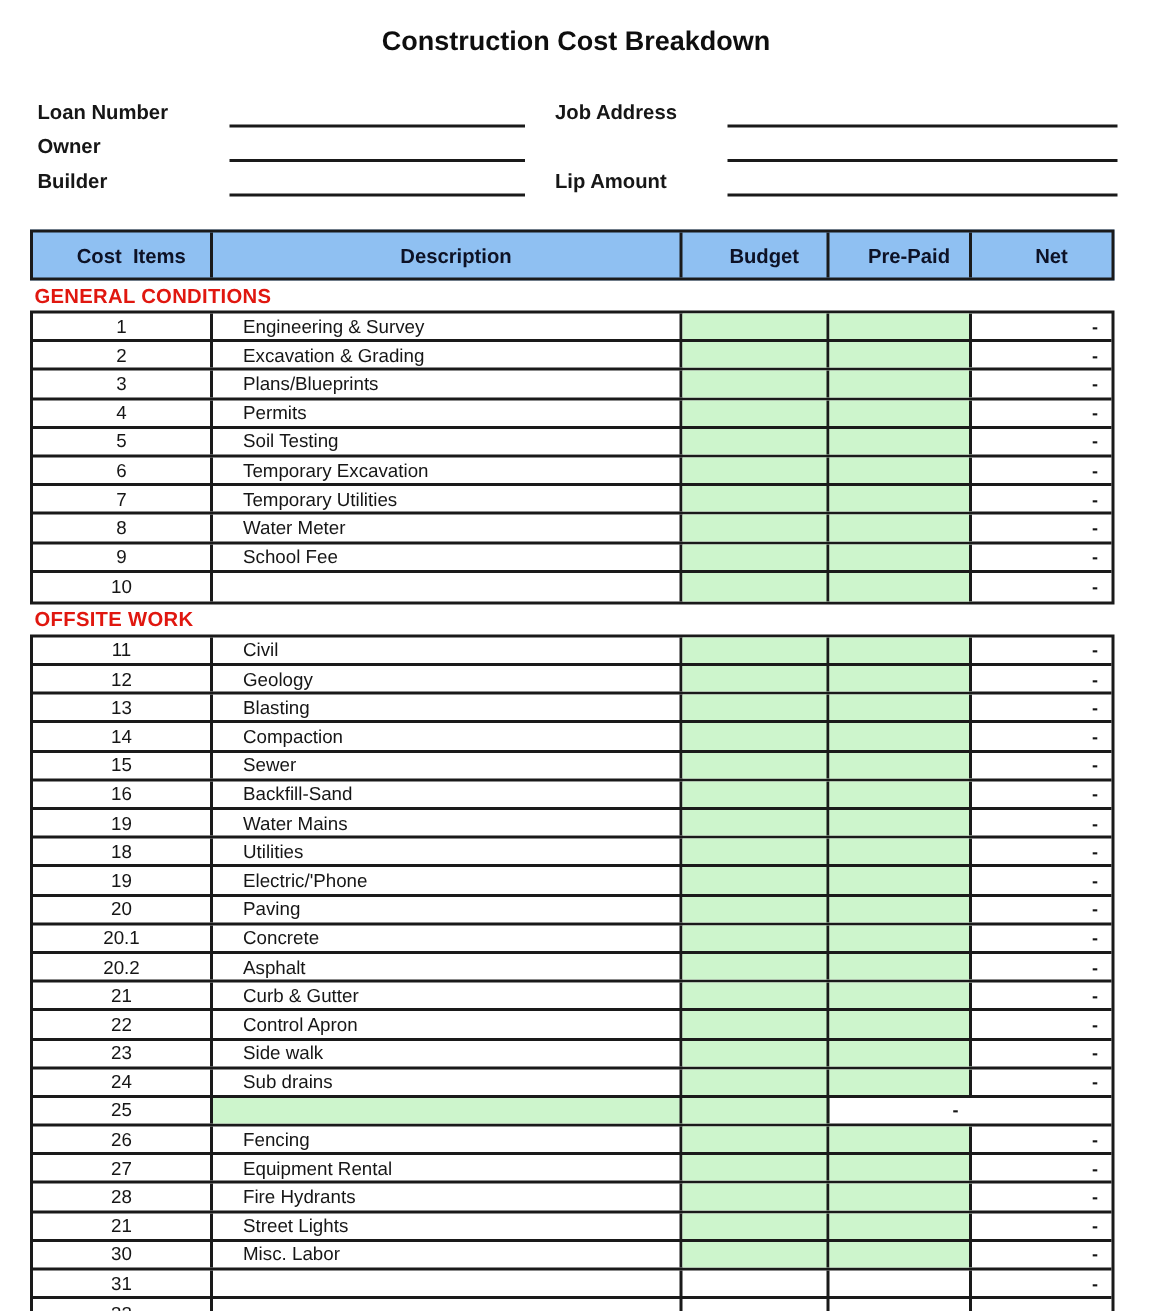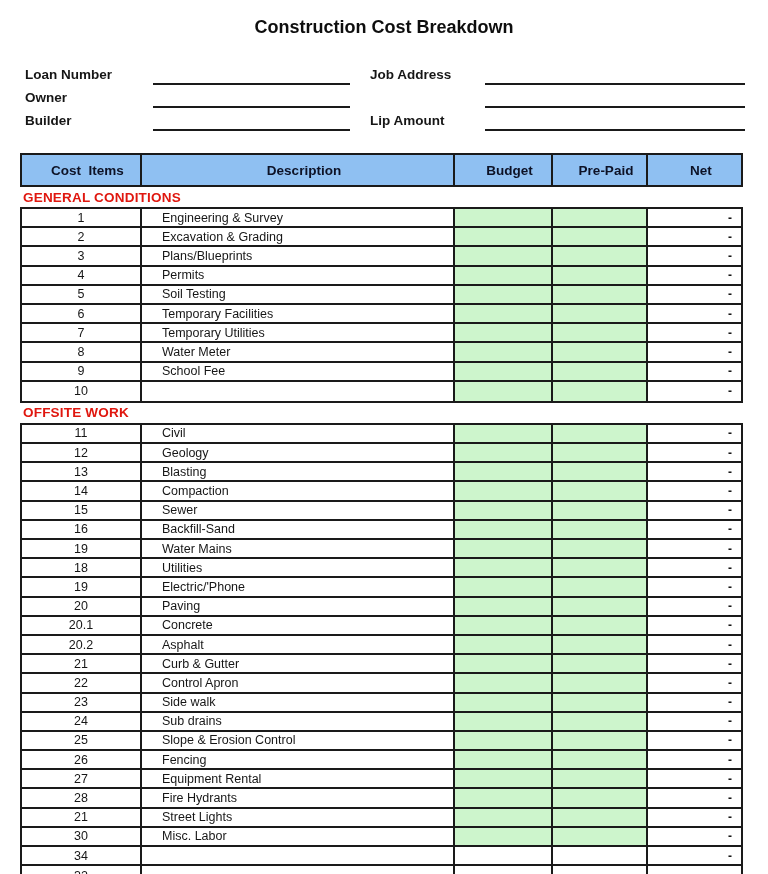--- a/index.html
+++ b/index.html
@@ -179,21 +179,21 @@
   <div class="t-row">
     <div class="cell c-item">5</div>
     <div class="cell c-desc">Soil Testing</div>
     <div class="cell c-budget shaded"></div>
     <div class="cell c-prepaid shaded"></div>
     <div class="cell c-net">-</div>
   </div>
 
   <div class="t-row">
     <div class="cell c-item">6</div>
-    <div class="cell c-desc">Temporary Facilities</div>
+    <div class="cell c-desc">Temporary Excavation</div>
     <div class="cell c-budget shaded"></div>
     <div class="cell c-prepaid shaded"></div>
     <div class="cell c-net">-</div>
   </div>
 
   <div class="t-row">
     <div class="cell c-item">7</div>
     <div class="cell c-desc">Temporary Utilities</div>
     <div class="cell c-budget shaded"></div>
     <div class="cell c-prepaid shaded"></div>
@@ -354,21 +354,20 @@
   <div class="t-row">
     <div class="cell c-item">24</div>
     <div class="cell c-desc">Sub drains</div>
     <div class="cell c-budget shaded"></div>
     <div class="cell c-prepaid shaded"></div>
     <div class="cell c-net">-</div>
   </div>
 
   <div class="t-row">
     <div class="cell c-item">25</div>
-    <div class="cell c-desc">Slope &amp; Erosion Control</div>
     <div class="cell c-budget shaded"></div>
     <div class="cell c-prepaid shaded"></div>
     <div class="cell c-net">-</div>
   </div>
 
   <div class="t-row">
     <div class="cell c-item">26</div>
     <div class="cell c-desc">Fencing</div>
     <div class="cell c-budget shaded"></div>
     <div class="cell c-prepaid shaded"></div>
@@ -401,21 +400,21 @@
 
   <div class="t-row">
     <div class="cell c-item">30</div>
     <div class="cell c-desc">Misc. Labor</div>
     <div class="cell c-budget shaded"></div>
     <div class="cell c-prepaid shaded"></div>
     <div class="cell c-net">-</div>
   </div>
 
   <div class="t-row">
-    <div class="cell c-item">34</div>
+    <div class="cell c-item">31</div>
     <div class="cell c-desc"></div>
     <div class="cell c-budget"></div>
     <div class="cell c-prepaid"></div>
     <div class="cell c-net">-</div>
   </div>
 
   <div class="t-row">
     <div class="cell c-item">32</div>
     <div class="cell c-desc"></div>
     <div class="cell c-budget"></div>

